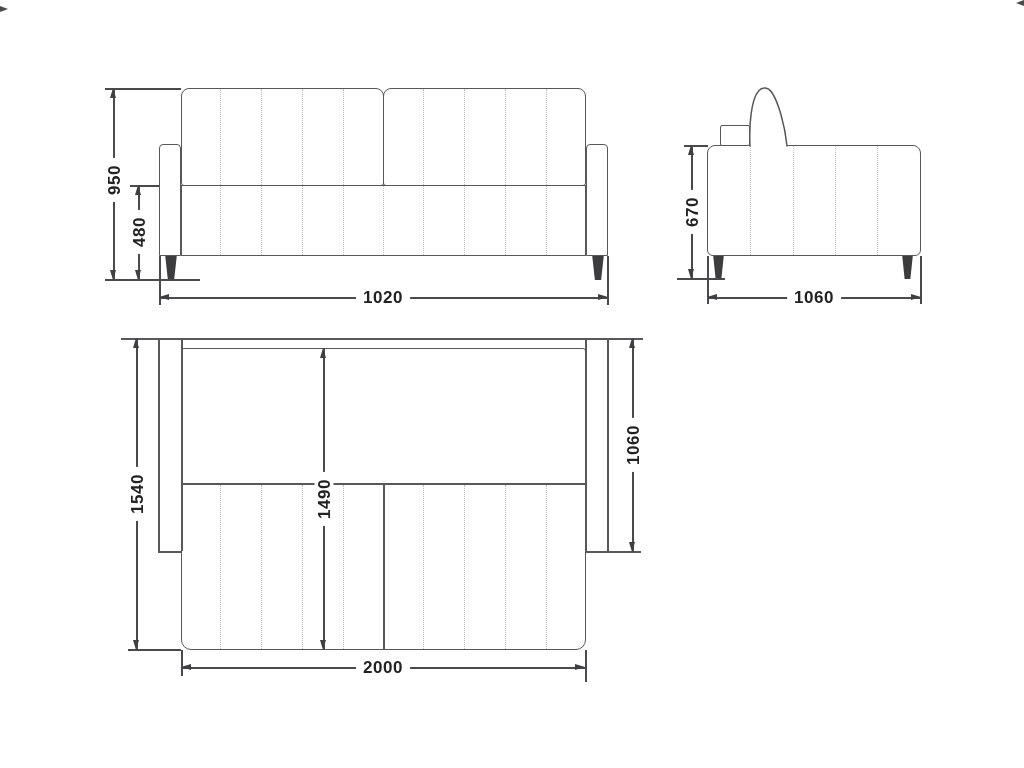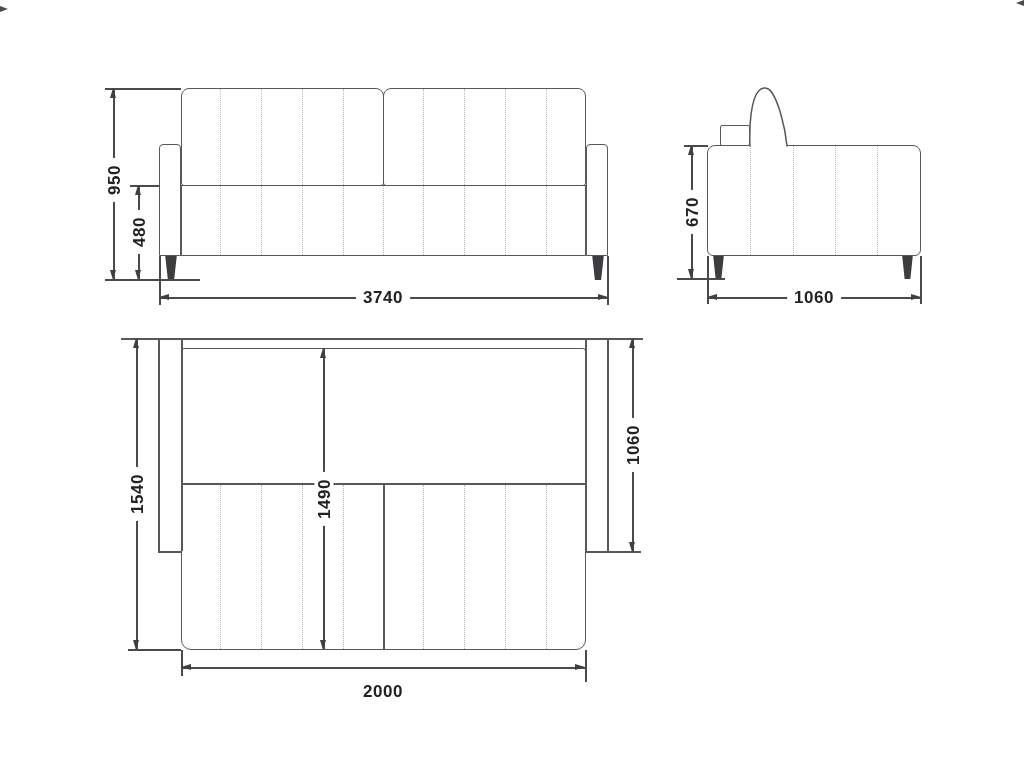--- a/index.html
+++ b/index.html
@@ -72,21 +72,21 @@
     <div class="ad" style="left:135px;top:270px;"></div>
 
     <div class="lv" style="left:159px;top:256px;height:49px;"></div>
     <div class="lv" style="left:607px;top:256px;height:49px;"></div>
     <div class="lh" style="left:159px;top:297px;width:449px;"></div>
     <div class="al" style="left:159px;top:294px;"></div>
     <div class="ar" style="left:598px;top:294px;"></div>
 
     <span class="dlab rot" style="left:114px;top:180px;">950</span>
     <span class="dlab rot" style="left:139px;top:232px;">480</span>
-    <span class="dlab" style="left:383px;top:297px;">3740</span>
+    <span class="dlab" style="left:383px;top:297px;">1020</span>
   </div>
 
   <div class="grp">
 
     <div class="box" style="left:707px;top:145px;width:214px;height:111px;border-radius:8px 8px 6px 6px;"></div>
 
     <div class="dv" style="left:750px;top:146px;height:109px;"></div>
     <div class="dv" style="left:793px;top:146px;height:109px;"></div>
     <div class="dv" style="left:835px;top:146px;height:109px;"></div>
     <div class="dv" style="left:877px;top:146px;height:109px;"></div>
@@ -159,16 +159,16 @@
 
     <div class="lv" style="left:181px;top:650px;height:26px;"></div>
     <div class="lv" style="left:585px;top:650px;height:32px;"></div>
     <div class="lh" style="left:181px;top:667px;width:404px;"></div>
     <div class="al" style="left:181px;top:664px;"></div>
     <div class="ar" style="left:575px;top:664px;"></div>
 
     <span class="dlab rot" style="left:137px;top:494px;">1540</span>
     <span class="dlab rot" style="left:324px;top:499px;">1490</span>
     <span class="dlab rot" style="left:633px;top:445px;">1060</span>
-    <span class="dlab" style="left:383px;top:667px;margin-top:24px;">2000</span>
+    <span class="dlab" style="left:383px;top:667px;">2000</span>
   </div>
 
 </div>
 
 </body></html>

